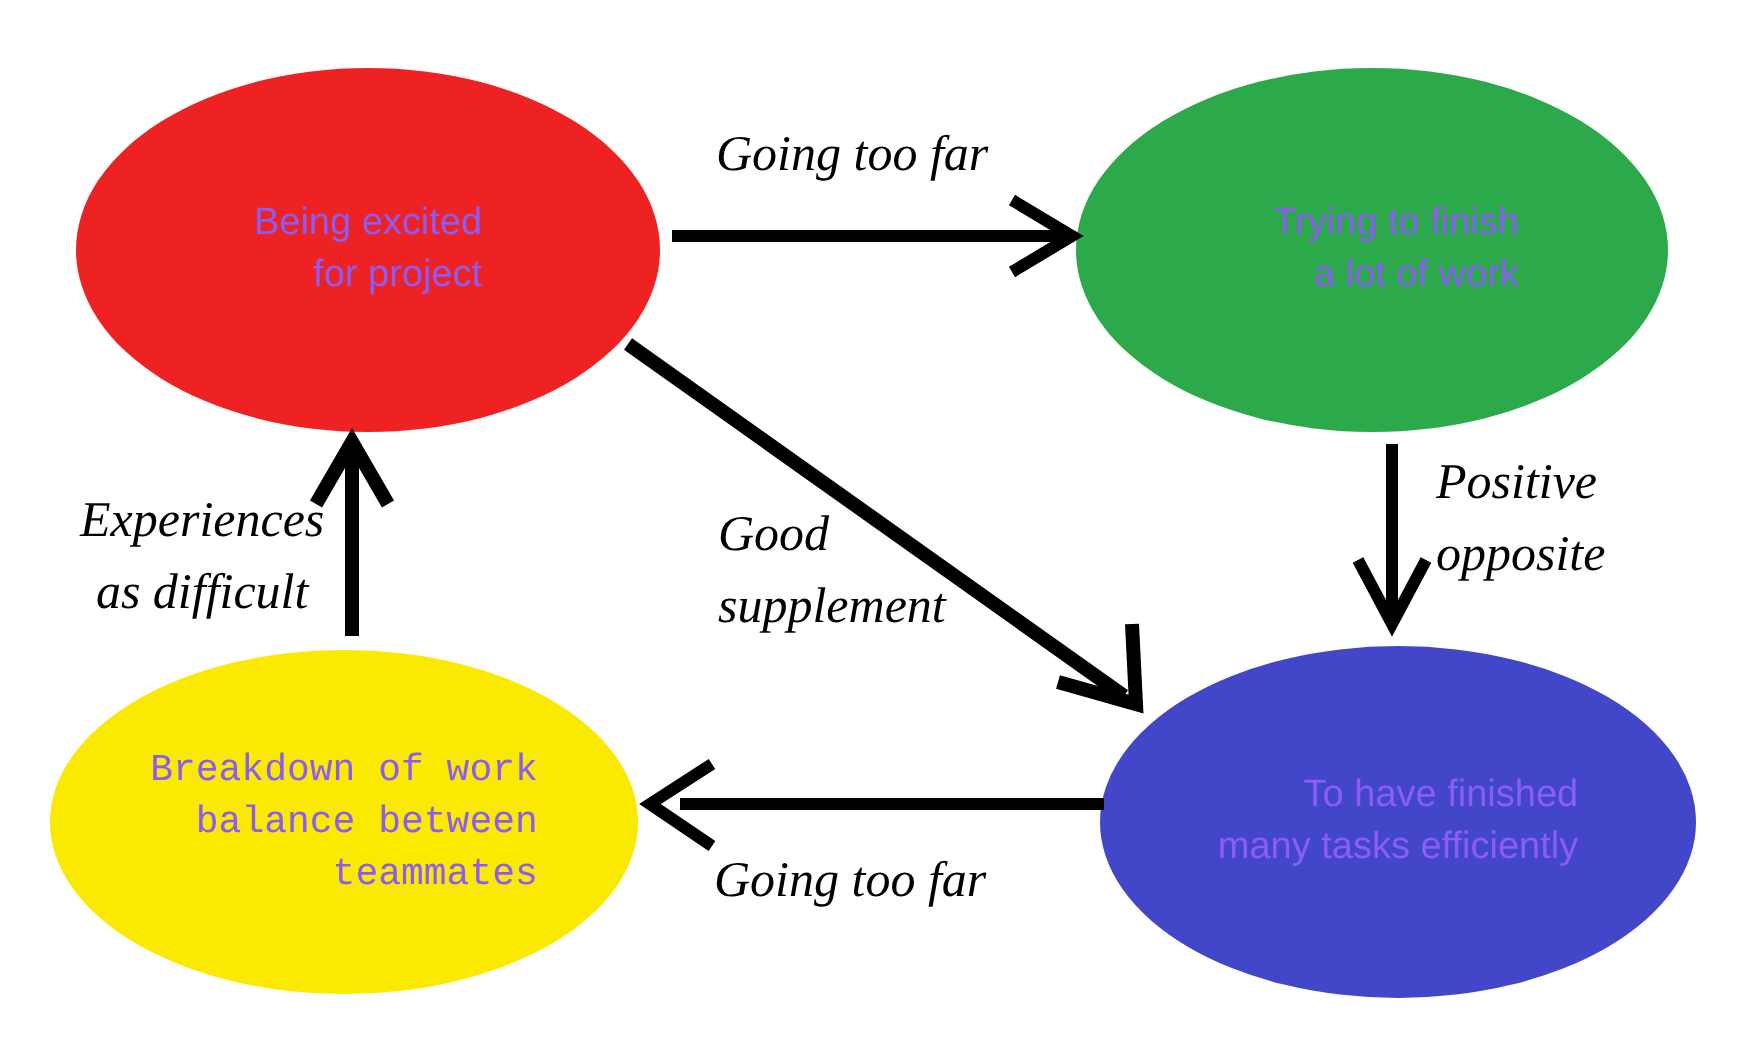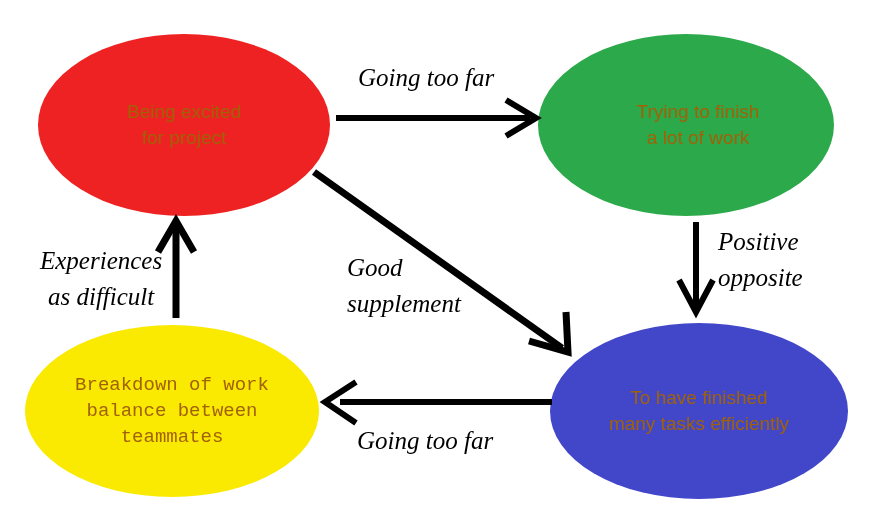--- a/index.html
+++ b/index.html
@@ -20,22 +20,22 @@
     left: 0;
     top: 0;
     width: 870px;
     height: 525px;
   }
   .node-label {
     position: absolute;
     display: flex;
     align-items: center;
     justify-content: center;
-    text-align: center;
-    color: #a16207;
+    text-align: right;
+    color: #8b5cf6;
     font-family: "Liberation Sans", sans-serif;
     font-size: 19px;
     line-height: 1.38;
     font-weight: 400;
     white-space: pre-line;
     pointer-events: none;
   }
   .edge-label {
     position: absolute;
     color: #000000;
@@ -102,16 +102,16 @@
   <div class="edge-label" style="left:358px; top:60px; text-align:left;">Going too far</div>
 
   <div class="edge-label" style="left:718px; top:224px; text-align:left;">Positive
 opposite</div>
 
   <div class="edge-label" style="left:357px; top:423px; text-align:left;">Going too far</div>
 
   <div class="edge-label" style="left:40px; top:243px; text-align:center;">Experiences
 as difficult</div>
 
-  <div class="edge-label" style="left:347px; top:250px; text-align:left;">Good
+  <div class="edge-label" style="left:359px; top:250px; text-align:left;">Good
 supplement</div>
 
 </div>
 
 </body></html>

